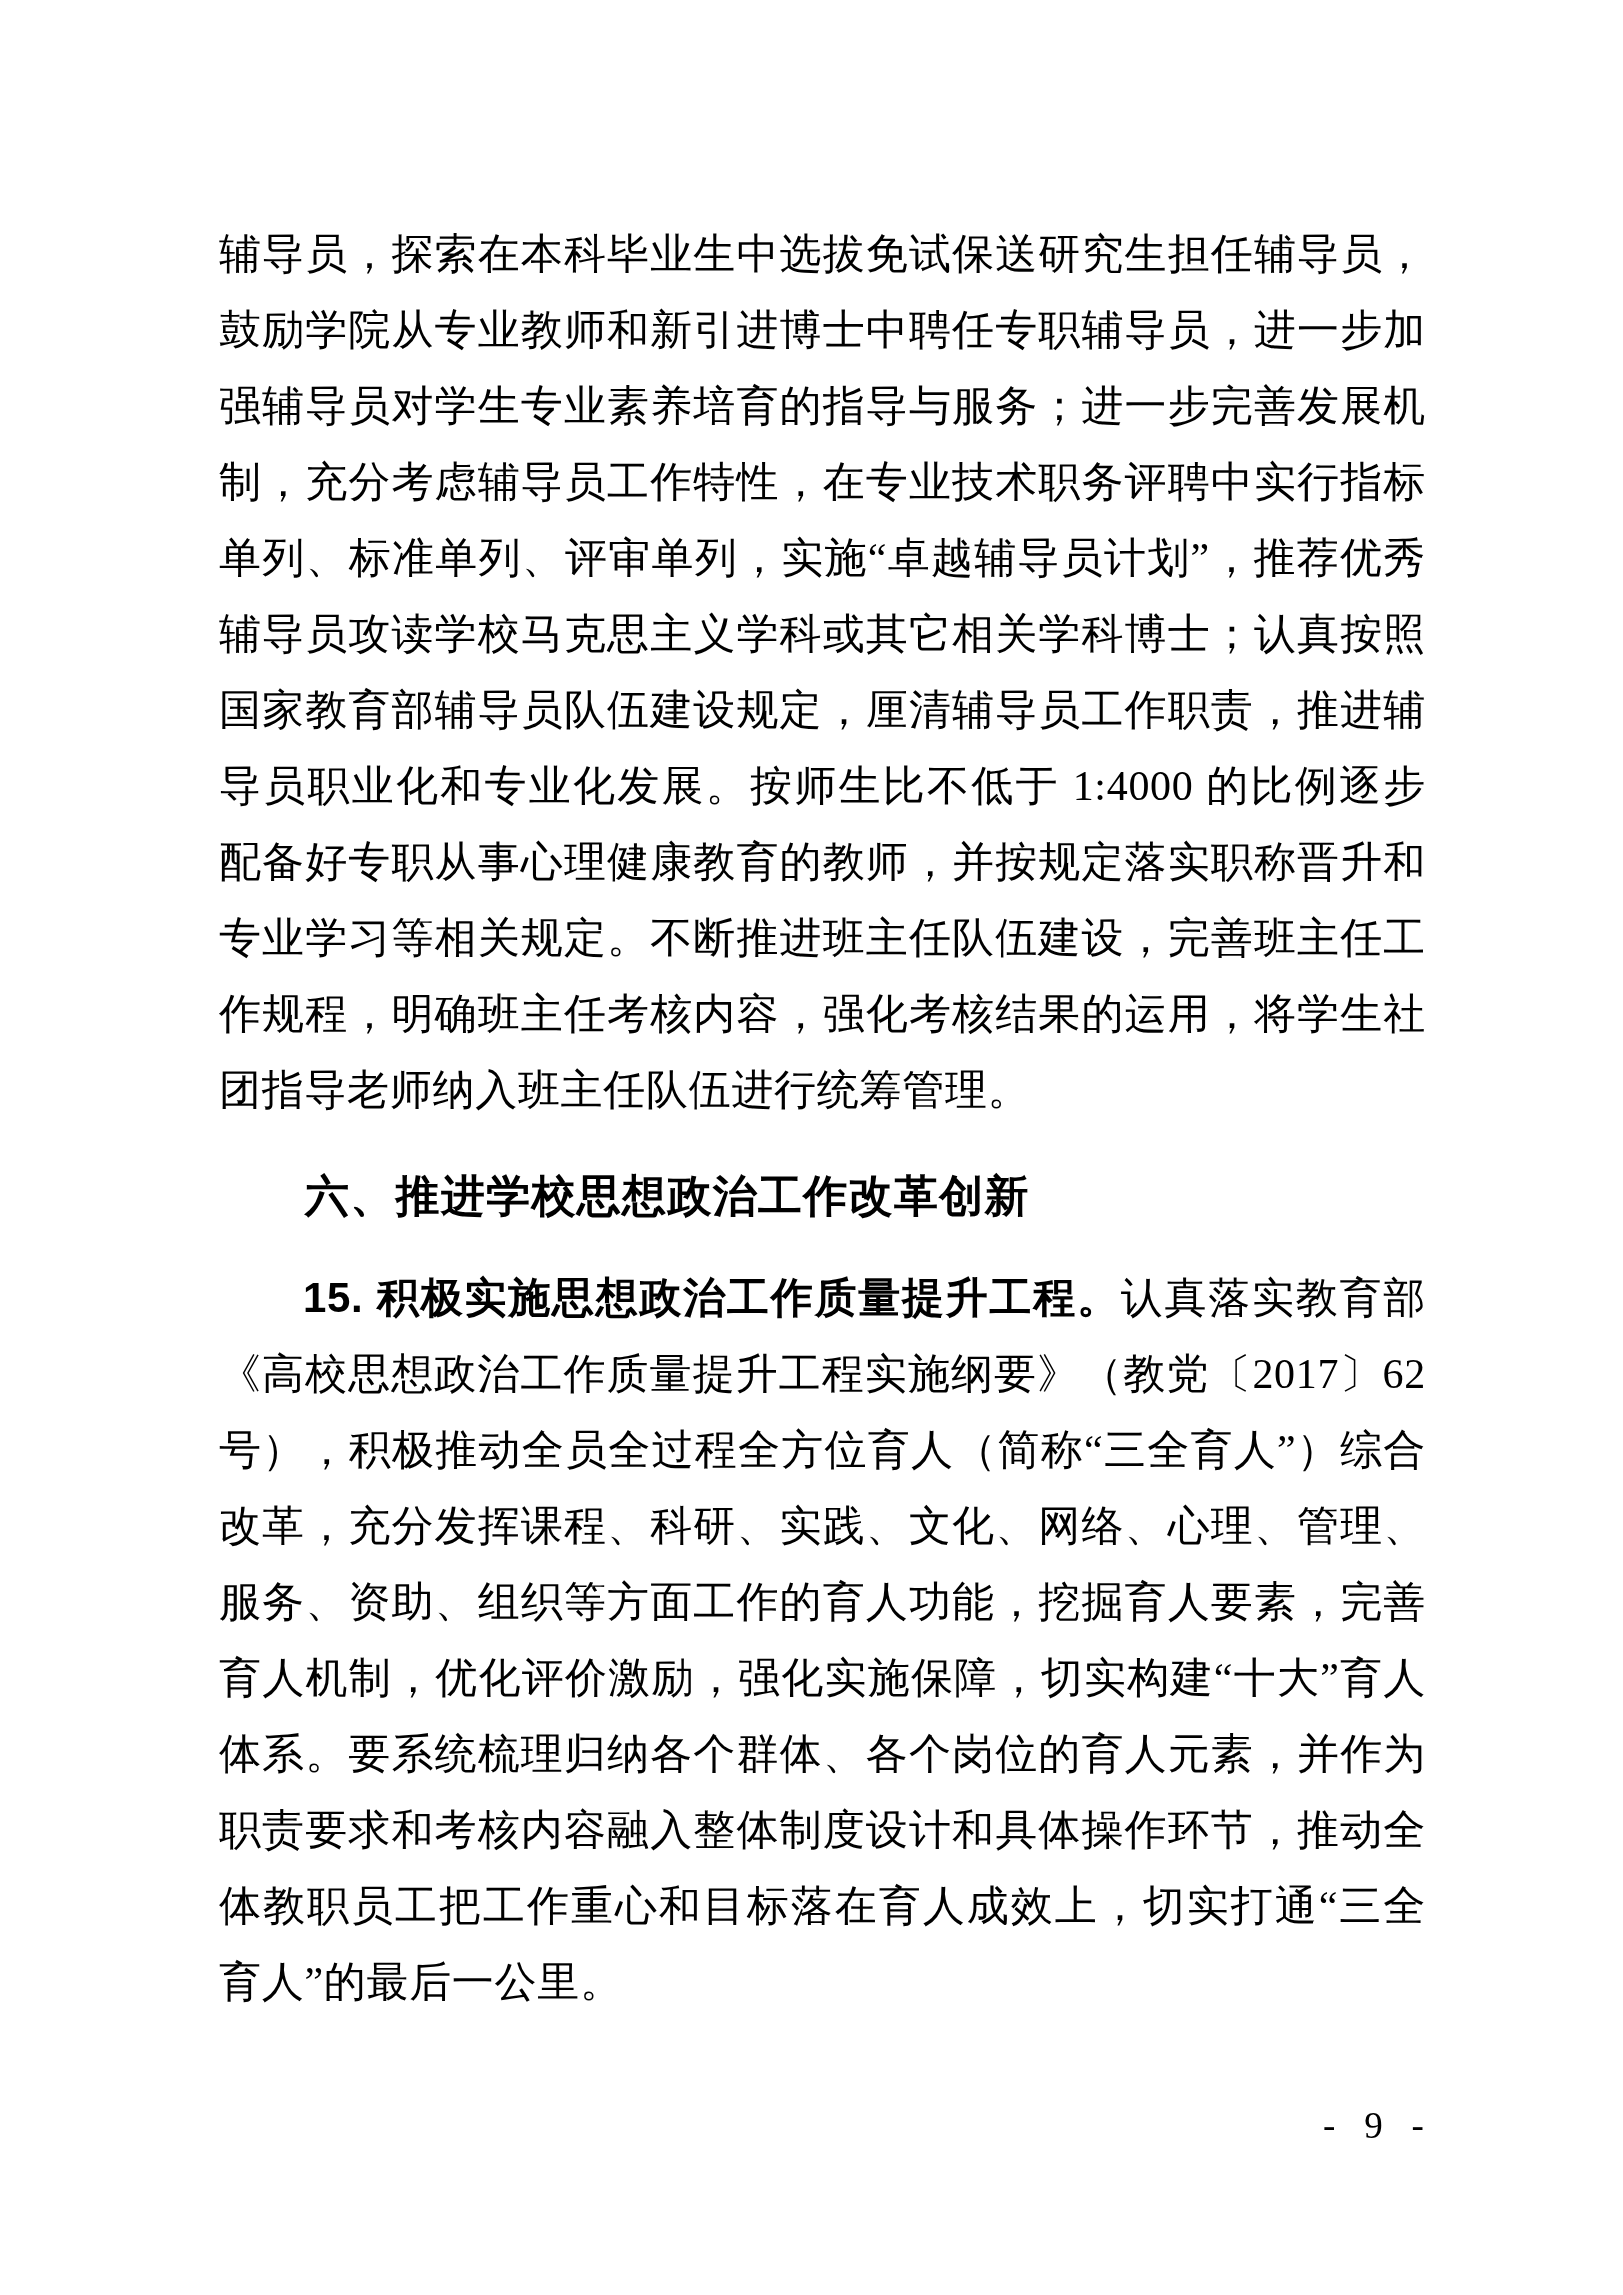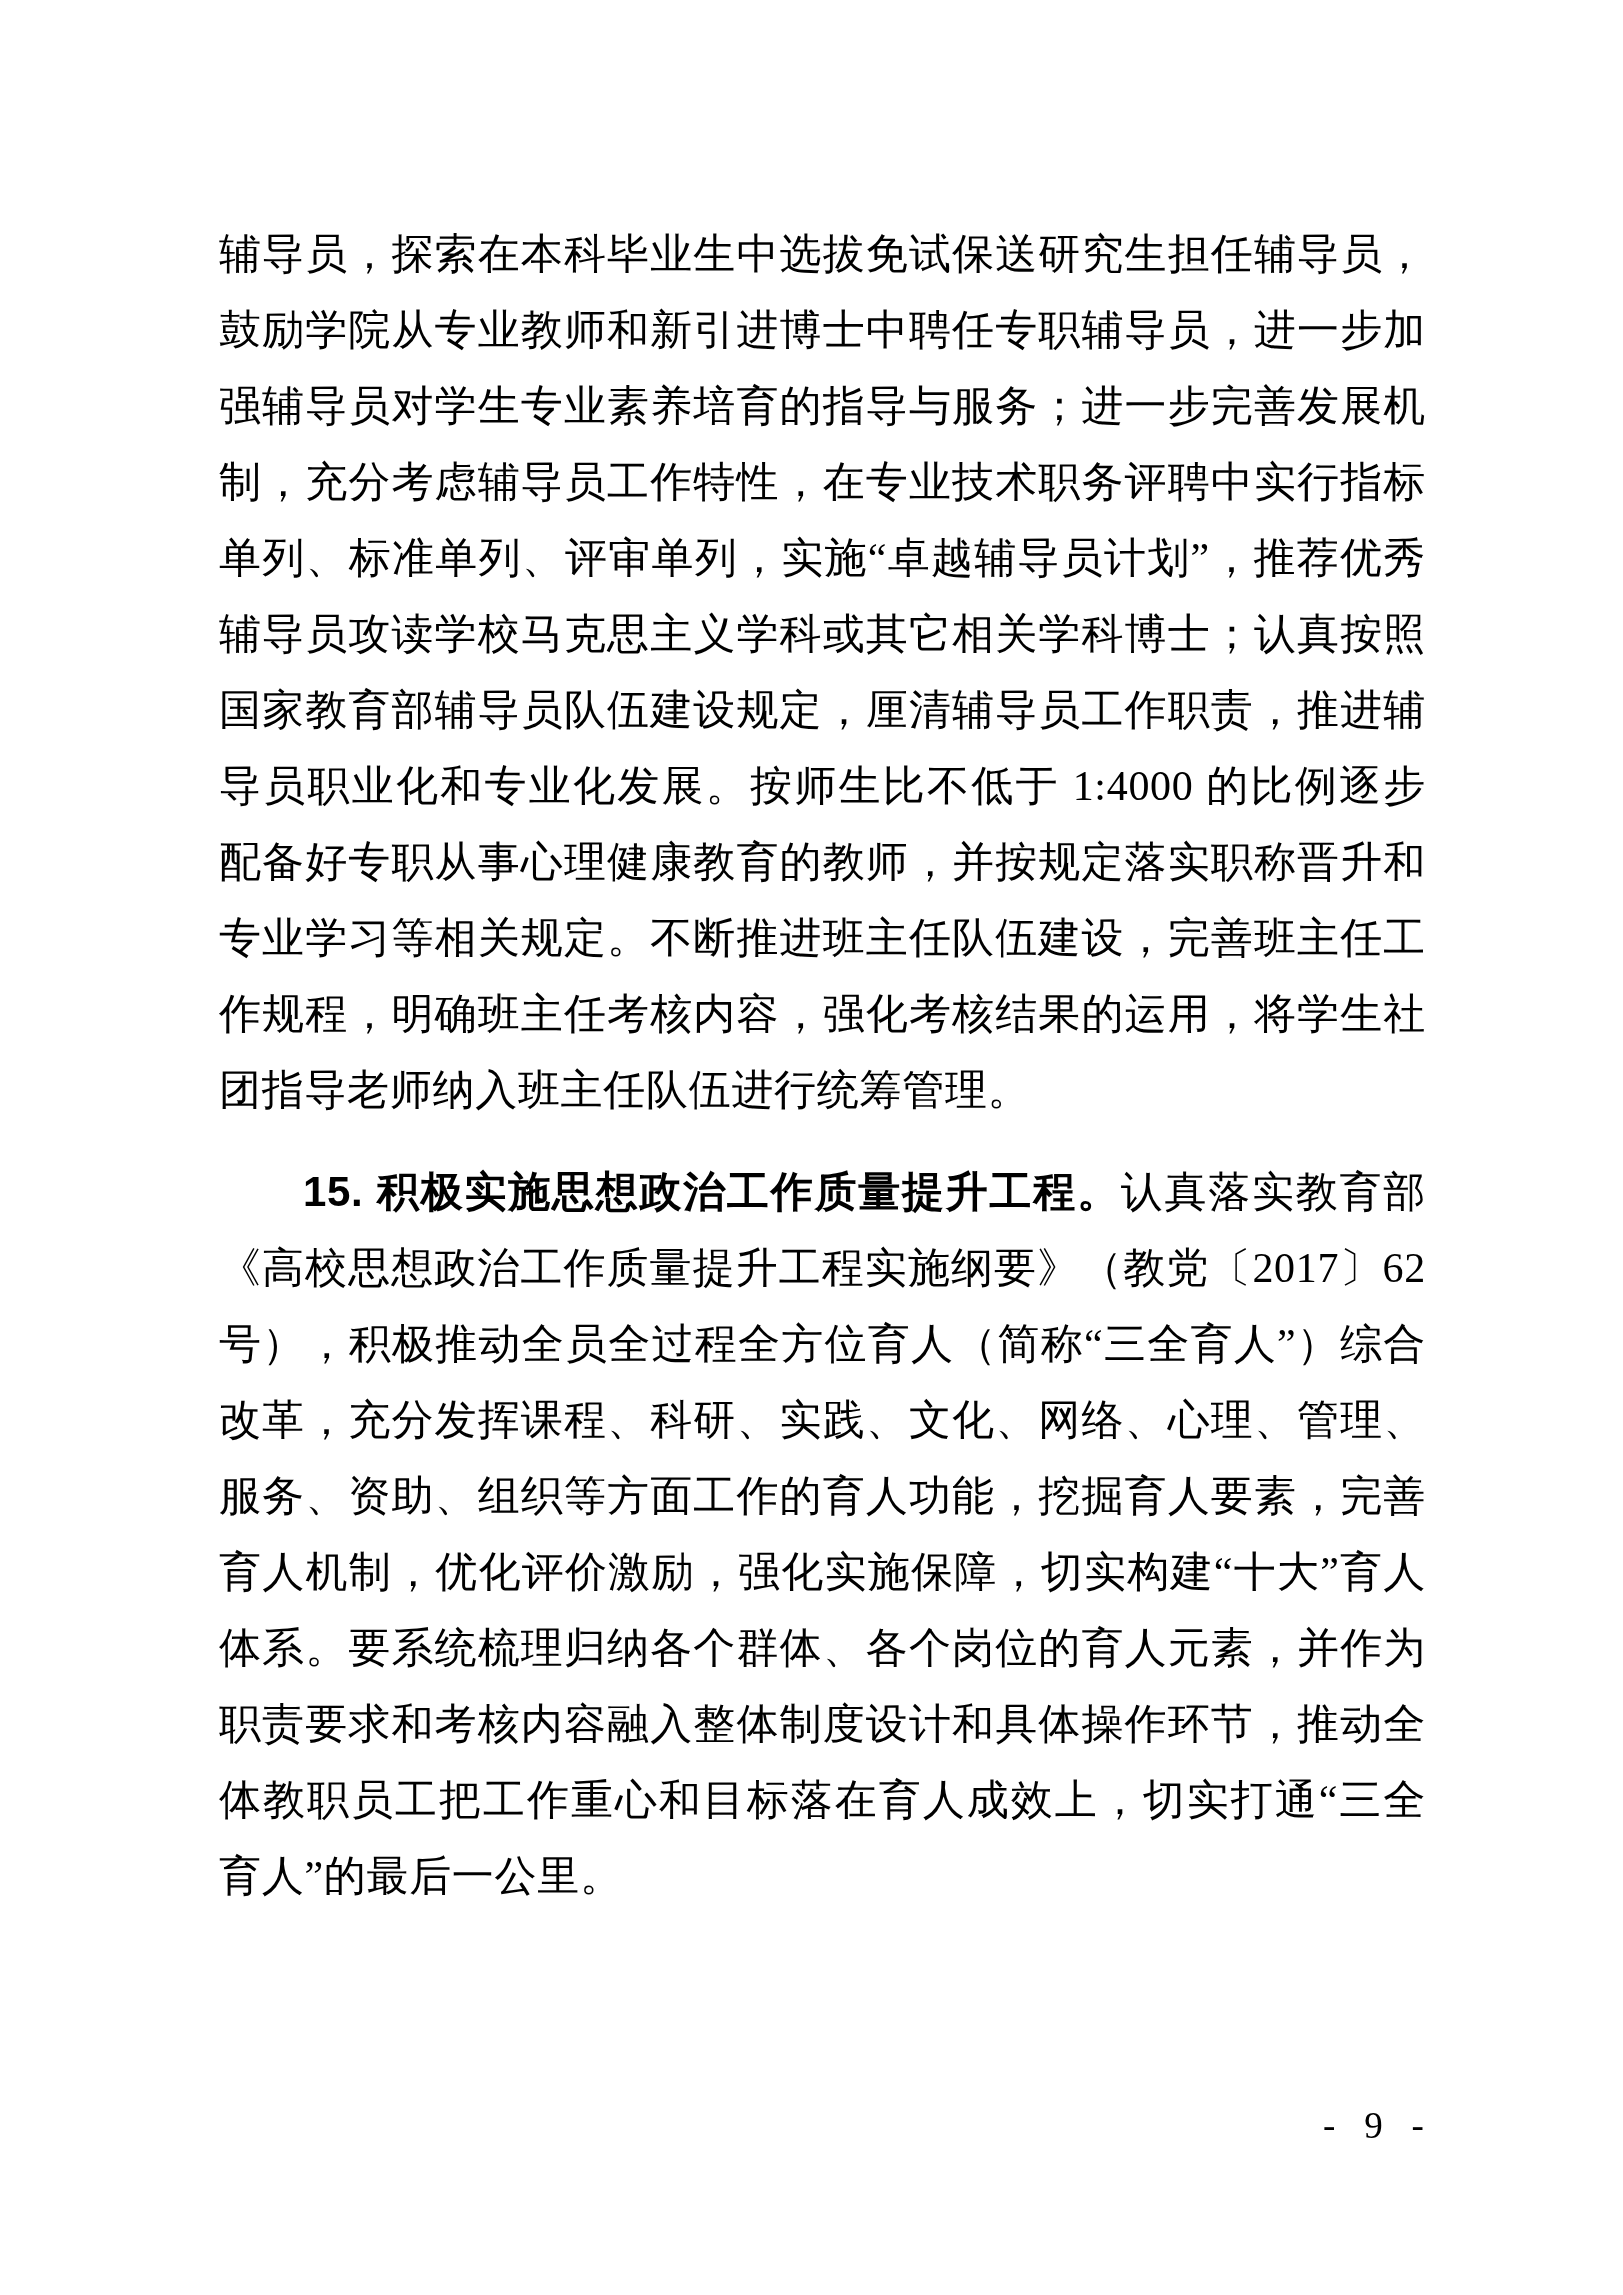--- a/index.html
+++ b/index.html
@@ -67,19 +67,20 @@
     font-family: "Liberation Serif", "DejaVu Serif", serif;
   }
 </style>
 </head>
 <body>
 
 <div class="page">
   <div class="content">
     <p class="body-text">辅导员，探索在本科毕业生中选拔免试保送研究生担任辅导员，鼓励学院从专业教师和新引进博士中聘任专职辅导员，进一步加强辅导员对学生专业素养培育的指导与服务；进一步完善发展机制，充分考虑辅导员工作特性，在专业技术职务评聘中实行指标单列、标准单列、评审单列，实施“卓越辅导员计划”，推荐优秀辅导员攻读学校马克思主义学科或其它相关学科博士；认真按照国家教育部辅导员队伍建设规定，厘清辅导员工作职责，推进辅导员职业化和专业化发展。按师生比不低于 1:4000 的比例逐步配备好专职从事心理健康教育的教师，并按规定落实职称晋升和专业学习等相关规定。不断推进班主任队伍建设，完善班主任工作规程，明确班主任考核内容，强化考核结果的运用，将学生社团指导老师纳入班主任队伍进行统筹管理。</p>
 
+    <h2 class="section-heading">六、推进学校思想政治工作改革创新</h2>
 
     <p class="item-paragraph"><strong class="item-lead">15. 积极实施思想政治工作质量提升工程。</strong><span>认真落实教育部《高校思想政治工作质量提升工程实施纲要》（教党〔2017〕62号），积极推动全员全过程全方位育人（简称“三全育人”）综合改革，充分发挥课程、科研、实践、文化、网络、心理、管理、服务、资助、组织等方面工作的育人功能，挖掘育人要素，完善育人机制，优化评价激励，强化实施保障，切实构建“十大”育人体系。要系统梳理归纳各个群体、各个岗位的育人元素，并作为职责要求和考核内容融入整体制度设计和具体操作环节，推动全体教职员工把工作重心和目标落在育人成效上，切实打通“三全育人”的最后一公里。</span></p>
   </div>
 
   <div class="page-number">- 9 -</div>
 </div>
 
 
 </body></html>

